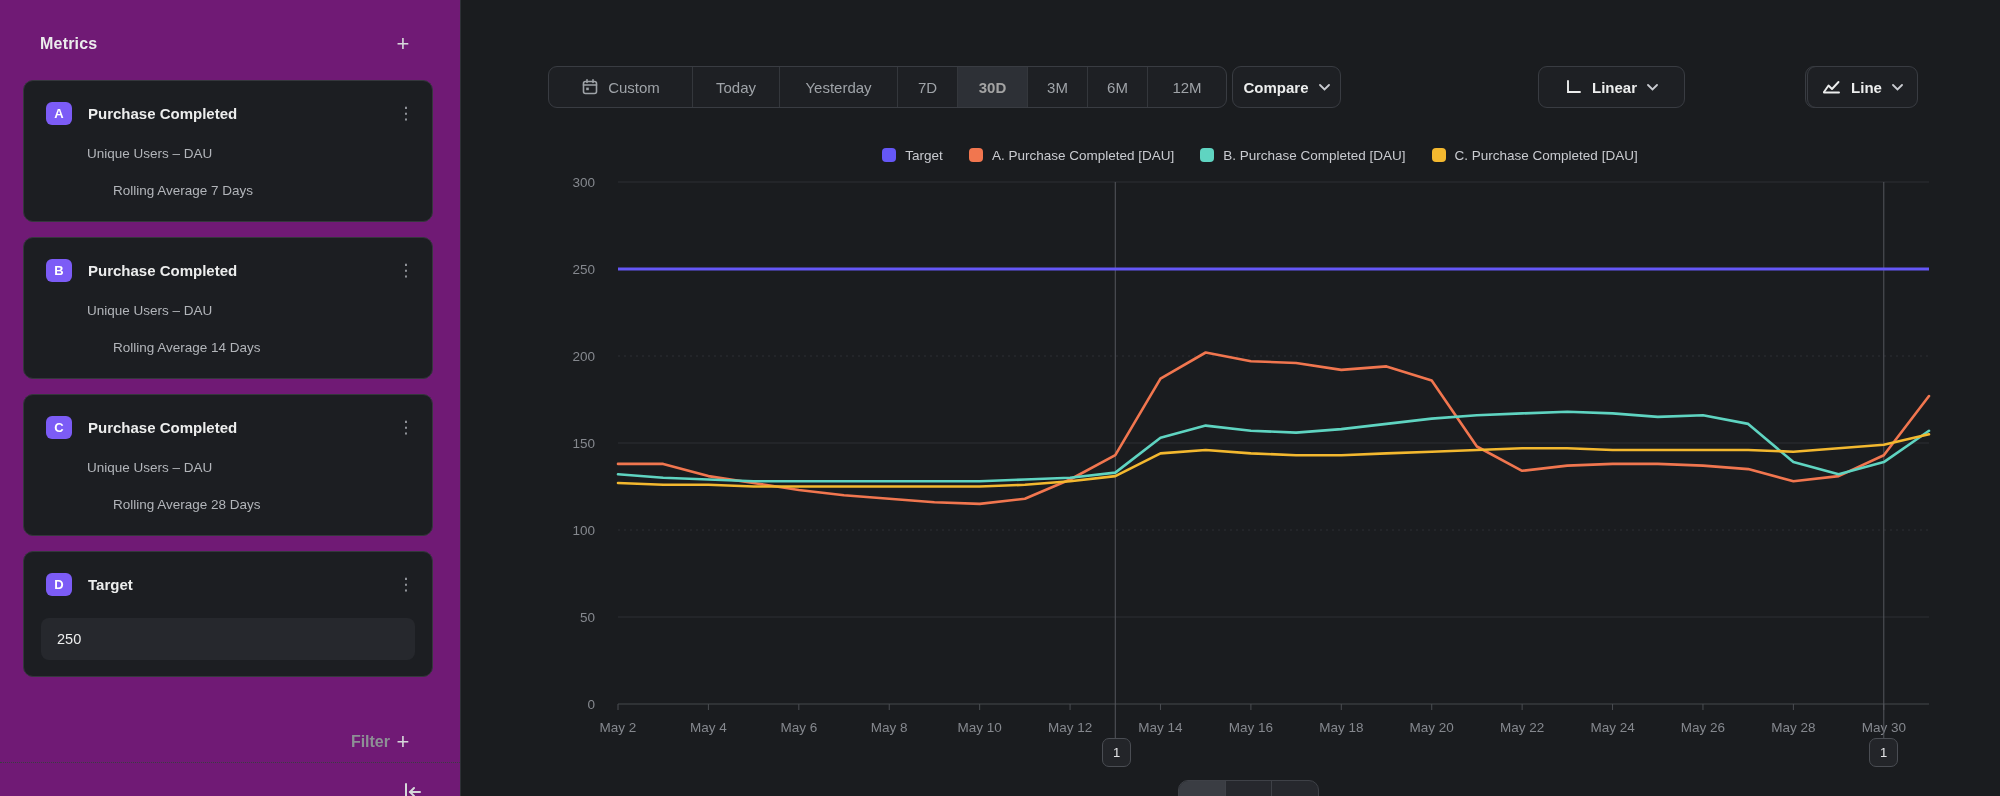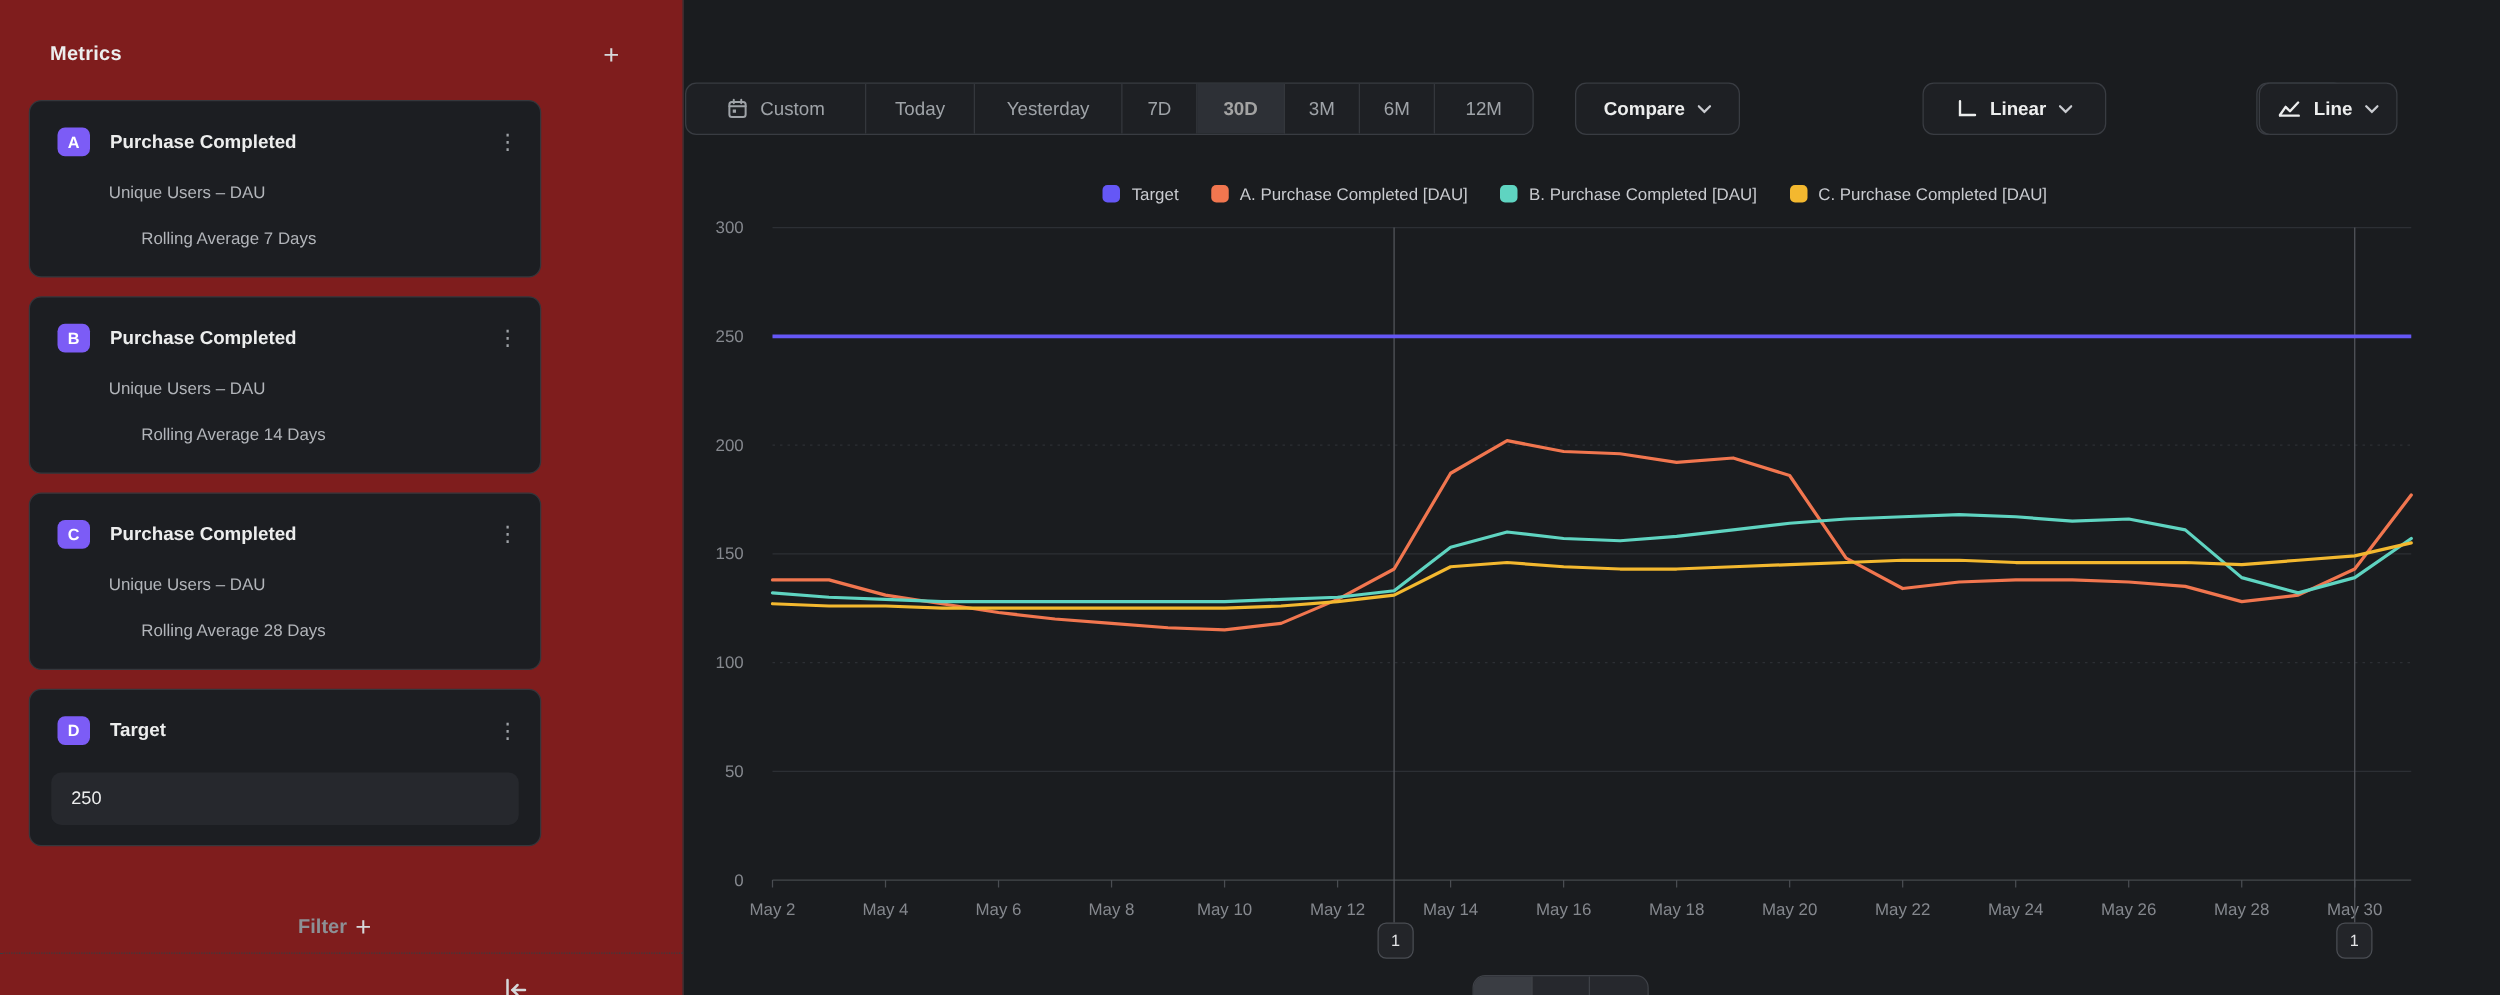--- a/index.html
+++ b/index.html
@@ -6,22 +6,22 @@
   html,body { width:2000px; height:796px; }
   body {
     position:relative;
     background:#1a1c1f;
     font-family:"Liberation Sans", sans-serif;
     color:#e9eaeb;
     overflow:hidden;
   }
   
   .sidebar {
-    position:absolute; left:0; top:0; width:547px; height:796px;
-    border-right:1px solid #2e3136; background:#7f1d1d;padding-left:44px;
+    position:absolute; left:0; top:0; width:461px; height:796px;
+    border-right:1px solid #2e3136; background:#701a75;padding-left:44px;
   }
   .sb-header { position:absolute; left:40px; right:44px; top:30px; height:28px;
     display:flex; align-items:center; justify-content:space-between; }
   .sb-title { font-size:16px; font-weight:700; color:#eceded; letter-spacing:.2px; }
   .plus-btn { width:26px; height:26px; display:flex; align-items:center; justify-content:center;
     font-size:22px; font-weight:400; color:#d6d8da; cursor:pointer; line-height:1; }
   .metric-card { position:absolute; left:23px; width:410px; border:1px solid #34373c;
     border-radius:10px; background:#1c1e22; }
   .card-a { top:80px;  height:142px; }
   .card-b { top:237px; height:142px; }
@@ -34,21 +34,21 @@
     font-size:13px; font-weight:700; color:#fff; flex:0 0 auto; }
   .card-title { margin-left:16px; font-size:15px; font-weight:700; color:#eceded; flex:1; }
   .kebab { width:20px; text-align:center; color:#9da1a6; font-size:17px; letter-spacing:0;
     cursor:pointer; line-height:1; }
   .card-sub { position:absolute; left:63px; font-size:13.5px; color:#b2b5ba; }
   .sub1 { top:65px; } .sub2 { top:102px;margin-left:26px; }
   .target-input { position:absolute; left:17px; top:66px; width:374px; height:42px;
     background:#26282d; border:none; border-radius:8px; color:#eceded;
     font-size:14.5px; padding:0 16px; font-family:"Liberation Sans", sans-serif; outline:none; }
   .filter-row { position:absolute; left:40px; right:44px; top:728px; height:28px;
-    display:flex; align-items:center; justify-content:center; }
+    display:flex; align-items:center; justify-content:flex-end; }
   .filter-label { font-size:16px; font-weight:700; color:#8d9095; }
   .sb-bottom-divider { position:absolute; left:0; right:0; top:762px; border-top:1px dotted #3a3d41; }
   .collapse-btn { position:absolute; left:400px; top:780px; width:24px; height:24px;
     color:#d6d8da; cursor:pointer; }
   
   .seg-control { position:absolute; left:548px; top:66px; height:42px;
     display:flex; border:1px solid #393c42; border-radius:9px; background:#1e2024; overflow:hidden; }
   .seg-cell { display:flex; align-items:center; justify-content:center; gap:9px;
     font-size:15px; color:#9fa3a8; border-right:1px solid #34373c; cursor:pointer; white-space:nowrap;text-align:center; }
   .seg-cell:last-child { border-right:none; }
@@ -169,21 +169,21 @@
       <span>3M</span>
     </div>
   <div class="seg-cell" style="width:60px">
       <span>6M</span>
     </div>
   <div class="seg-cell" style="width:78px">
       <span>12M</span>
     </div>
 </div>
 
-<div class="btn" style="left:1260px; width:132px">
+<div class="btn" style="left:1232px; width:109px">
   <span>Compare</span>
   <svg class="chev" width="11" height="7" viewBox="0 0 11 7" fill="none" stroke="#c9cbd0" stroke-width="1.8" stroke-linecap="round">
       <polyline points="1,1 5.5,5.5 10,1"></polyline>
     </svg>
 </div>
 
 <div class="btn" style="left:1538px; width:147px">
   <svg class="ico" width="17" height="16" viewBox="0 0 17 16" fill="none" stroke="#eceded" stroke-width="1.9" stroke-linecap="round">
       <polyline points="3,2 3,13 15,13"></polyline>
     </svg>

